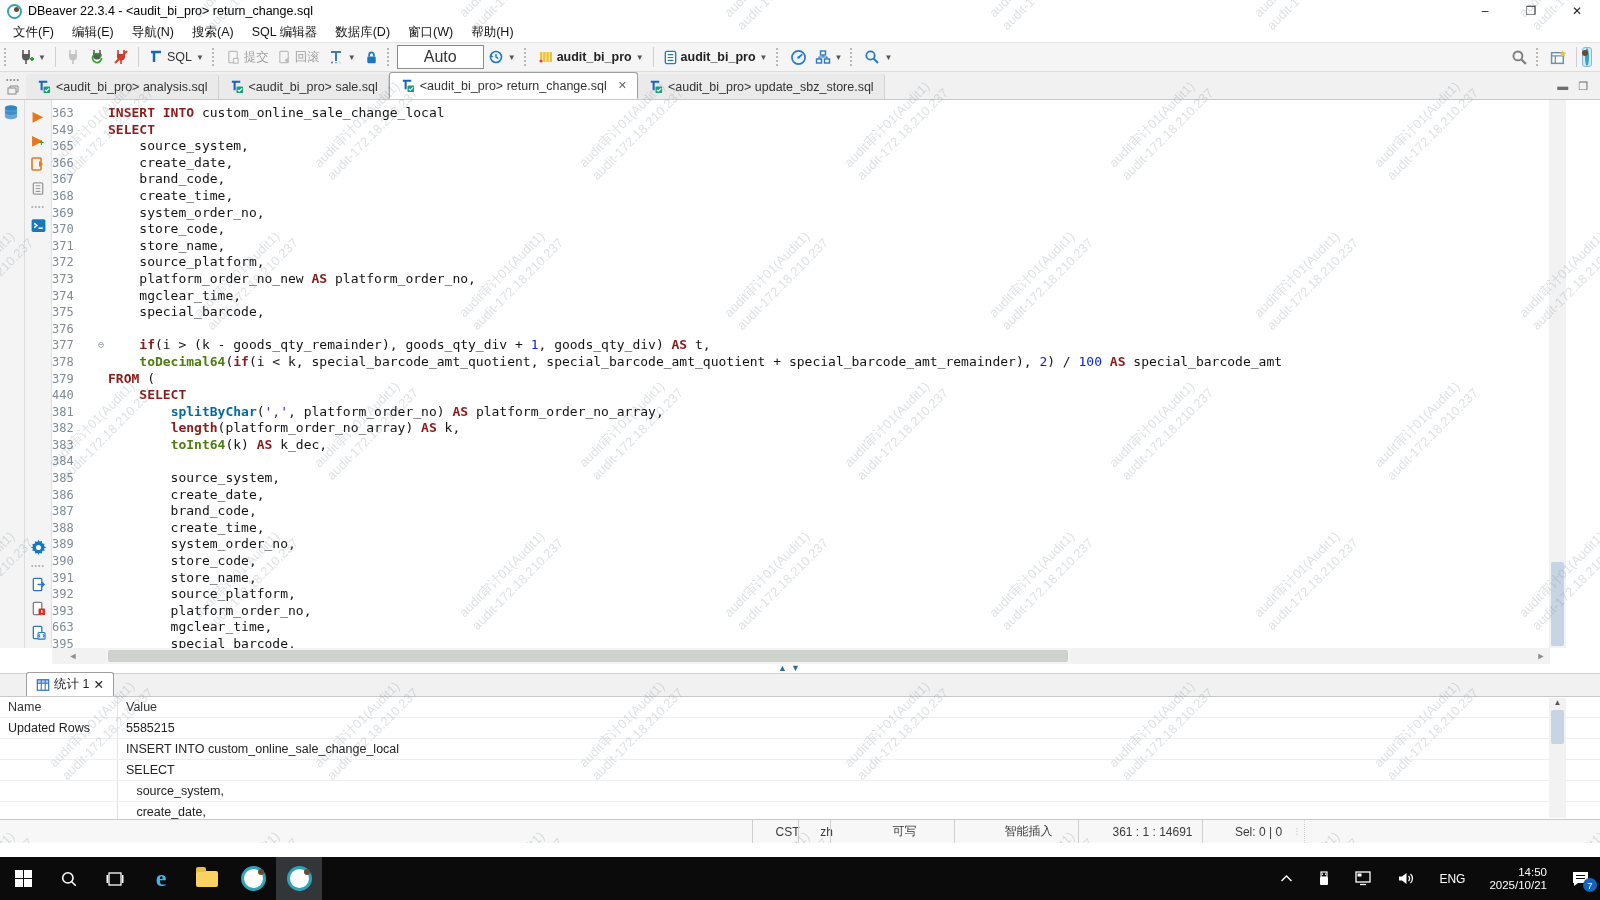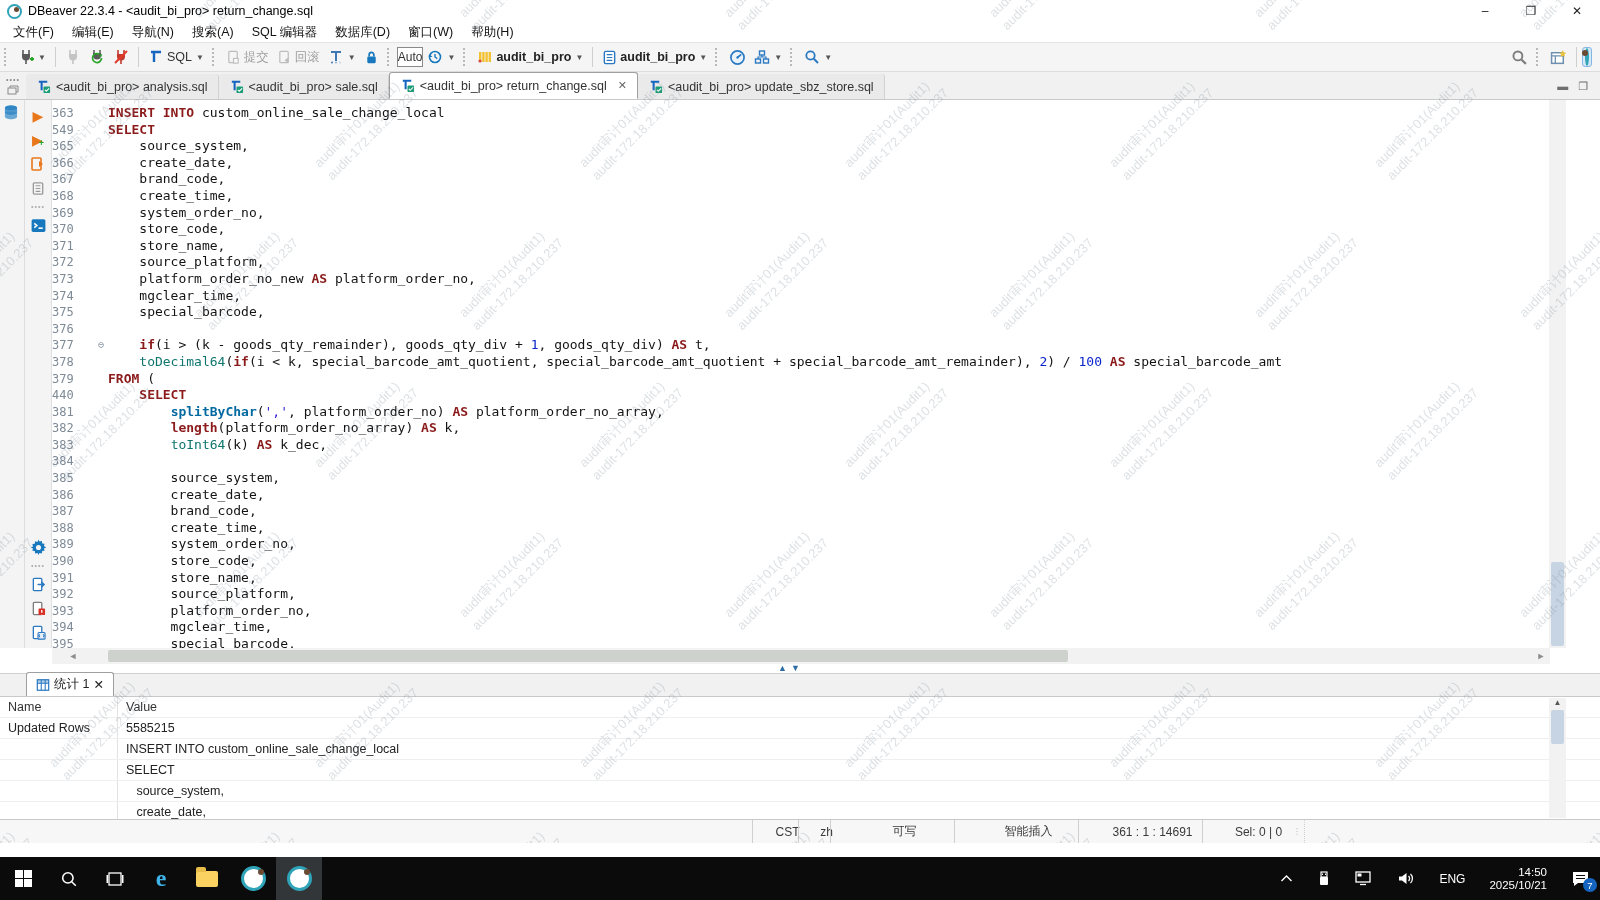--- a/index.html
+++ b/index.html
@@ -23,21 +23,21 @@
   .menu-item { padding:2px 9px; }
   
   .toolbar { position:absolute; top:42px; left:0; right:0; height:30px; background:#f5f5f5;
              border-top:1px solid #e4e4e4; border-bottom:1px solid #dcdcdc;
              display:flex; align-items:center; font-size:12.5px; color:#333; }
   .tgrip { width:6px; height:18px; border-left:2px dotted #b9b9b9; margin:0 4px; }
   .tsep  { width:1px; height:20px; background:#cfcfcf; margin:0 5px; }
   .tbtn { display:flex; align-items:center; gap:3px; padding:3px 4px; border-radius:2px; }
   .tbtn .chev { font-size:8px; color:#555; margin-left:1px; }
   .disabled { opacity:.45; }
-  .auto-box { border:1px solid #8a8a8a; background:#fff; padding:2px 0; font-size:12px; }
+  .auto-box { border:1px solid #8a8a8a; background:#fff; padding:2px 26px; font-size:16px; }
   .tb-label { font-weight:bold; color:#222; }
   .right-tools { margin-left:auto; display:flex; align-items:center; }
   .persp-active { background:#d4e7f8; border:1px solid #86b7e2; border-radius:3px; padding:2px; }
   .ico { display:inline-flex; align-items:center; justify-content:center; }
   
   .tabbar { position:absolute; top:72px; left:0; right:0; height:28px; background:#f1f1f1;
             border-bottom:1px solid #c9c9c9; display:flex; align-items:flex-end; }
   .tab-corner { width:26px; height:28px; display:flex; flex-direction:column; align-items:center;
             justify-content:center; gap:2px; color:#8a8a8a; }
   .tab { height:25px; display:flex; align-items:center; gap:5px; padding:0 10px; font-size:12.5px;
@@ -68,21 +68,21 @@
   .eline { display:flex; height:16.6px; white-space:pre; }
   .ln  { width:42px; text-align:left; color:#7e8a96; padding-right:3px; flex:none;
          font-size:12px; }
   .fold { width:14px; flex:none; color:#8b97a3; font-size:10px; line-height:16.6px; text-align:center; }
   .codetext { flex:1; color:#111; }
   .tok-kw  { color:#8b1a1a; font-weight:bold; }
   .tok-id  { color:#131313; }
   .tok-num { color:#0a24cc; }
   .tok-str { color:#2a1ad8; }
   .tok-fn  { color:#0369a1; font-weight:bold; }
-  .tok-fn2 { color:#0f766e; font-weight:normal; }
+  .tok-fn2 { color:#4d7c0f; font-weight:bold; }
   
   .vscroll { position:absolute; left:1549px; top:0; width:17px; height:548px; background:#f2f2f2; }
   .vthumb  { position:absolute; left:2px; width:13px; border-radius:2px; background:#c7d4e4; }
   .hscroll { position:absolute; top:648px; left:52px; width:1498px; height:16px; background:#f2f2f2; }
   .harrow  { position:absolute; top:1px; width:14px; height:14px; color:#8d8d8d; font-size:9px;
              display:flex; align-items:center; justify-content:center; }
   .hthumb  { position:absolute; top:2px; height:12px; background:#cdd2cd; border-radius:2px; }
   .sash { position:absolute; top:664px; left:0; width:1600px; height:9px; background:#fff; }
   .sash-arrows { position:absolute; left:778px; top:-1px; color:#2e6da4; font-size:9px;
                  letter-spacing:4px; }
@@ -501,21 +501,21 @@
         <div class="eline"><span class="ln">384</span><span class="fold"></span><span class="codetext"></span></div>
         <div class="eline"><span class="ln">385</span><span class="fold"></span><span class="codetext"><span class="tok-id">        source_system,</span></span></div>
         <div class="eline"><span class="ln">386</span><span class="fold"></span><span class="codetext"><span class="tok-id">        create_date,</span></span></div>
         <div class="eline"><span class="ln">387</span><span class="fold"></span><span class="codetext"><span class="tok-id">        brand_code,</span></span></div>
         <div class="eline"><span class="ln">388</span><span class="fold"></span><span class="codetext"><span class="tok-id">        create_time,</span></span></div>
         <div class="eline"><span class="ln">389</span><span class="fold"></span><span class="codetext"><span class="tok-id">        system_order_no,</span></span></div>
         <div class="eline"><span class="ln">390</span><span class="fold"></span><span class="codetext"><span class="tok-id">        store_code,</span></span></div>
         <div class="eline"><span class="ln">391</span><span class="fold"></span><span class="codetext"><span class="tok-id">        store_name,</span></span></div>
         <div class="eline"><span class="ln">392</span><span class="fold"></span><span class="codetext"><span class="tok-id">        source_platform,</span></span></div>
         <div class="eline"><span class="ln">393</span><span class="fold"></span><span class="codetext"><span class="tok-id">        platform_order_no,</span></span></div>
-        <div class="eline"><span class="ln">394</span><span class="fold"></span><span class="codetext"><span class="tok-id">        mgclear_time,</span></span></div>
+        <div class="eline"><span class="ln">663</span><span class="fold"></span><span class="codetext"><span class="tok-id">        mgclear_time,</span></span></div>
         <div class="eline"><span class="ln">395</span><span class="fold"></span><span class="codetext"><span class="tok-id">        special_barcode,</span></span></div>
       </div>
     <div class="vscroll">
       <div class="vthumb" style="top:462px;height:84px;"></div>
     </div>
   </div>
 
   <div class="hscroll">
     <span class="harrow" style="left:14px;">◄</span>
     <div class="hthumb" style="left:56px;width:960px;"></div>

